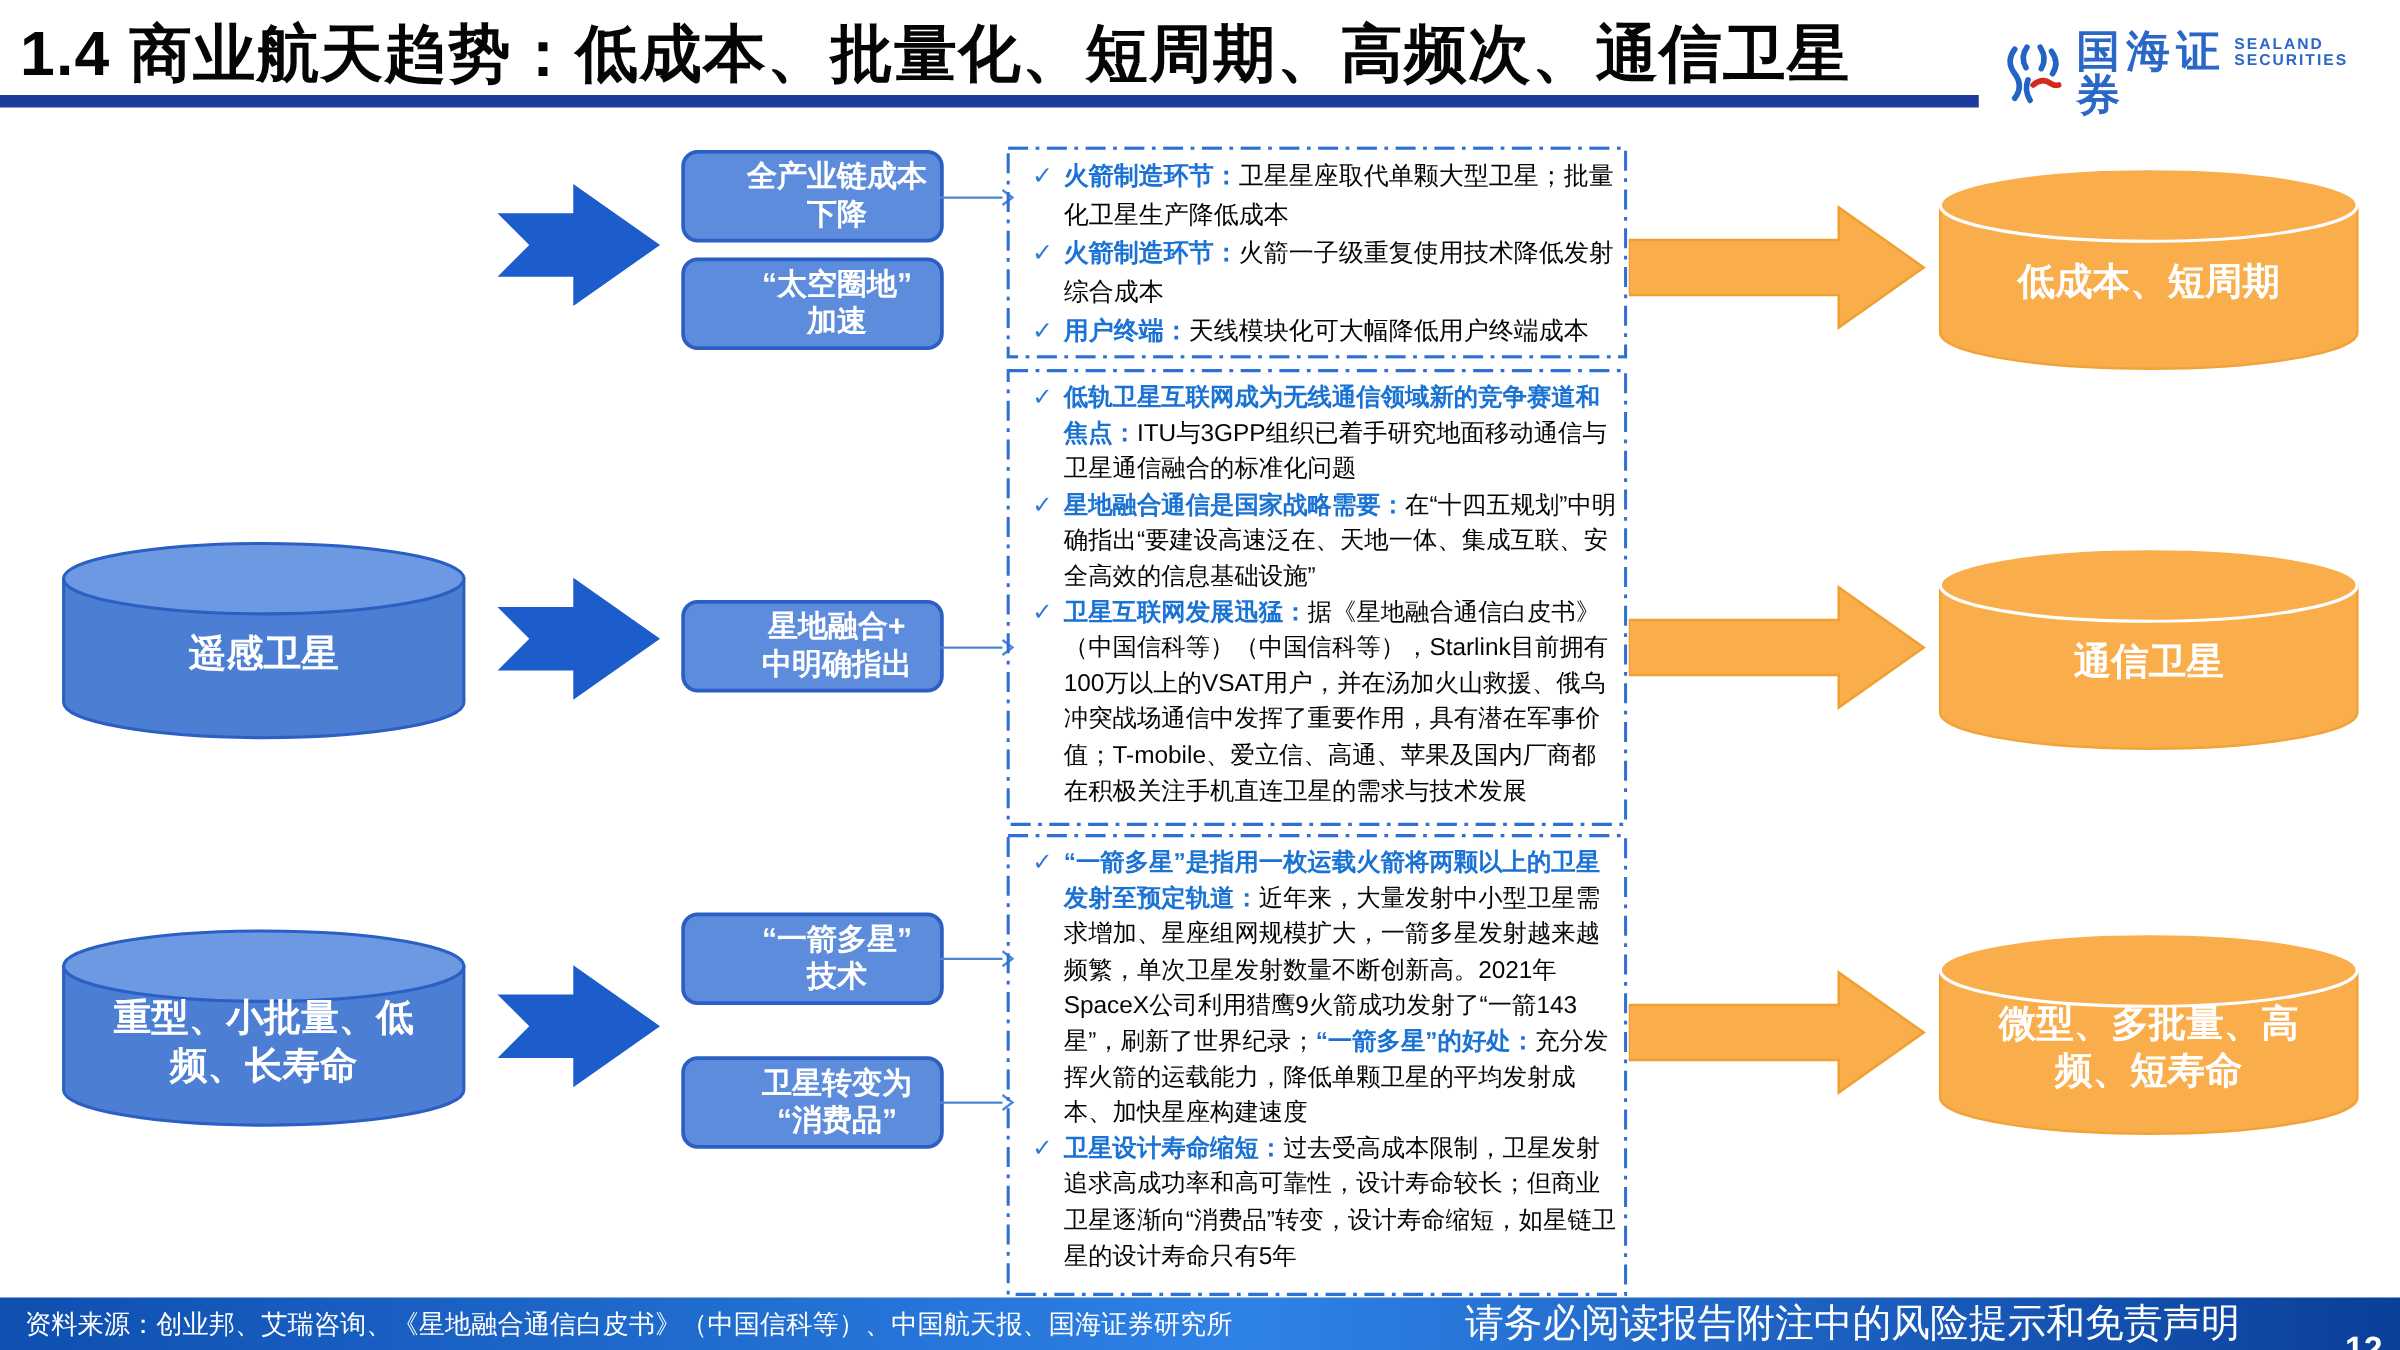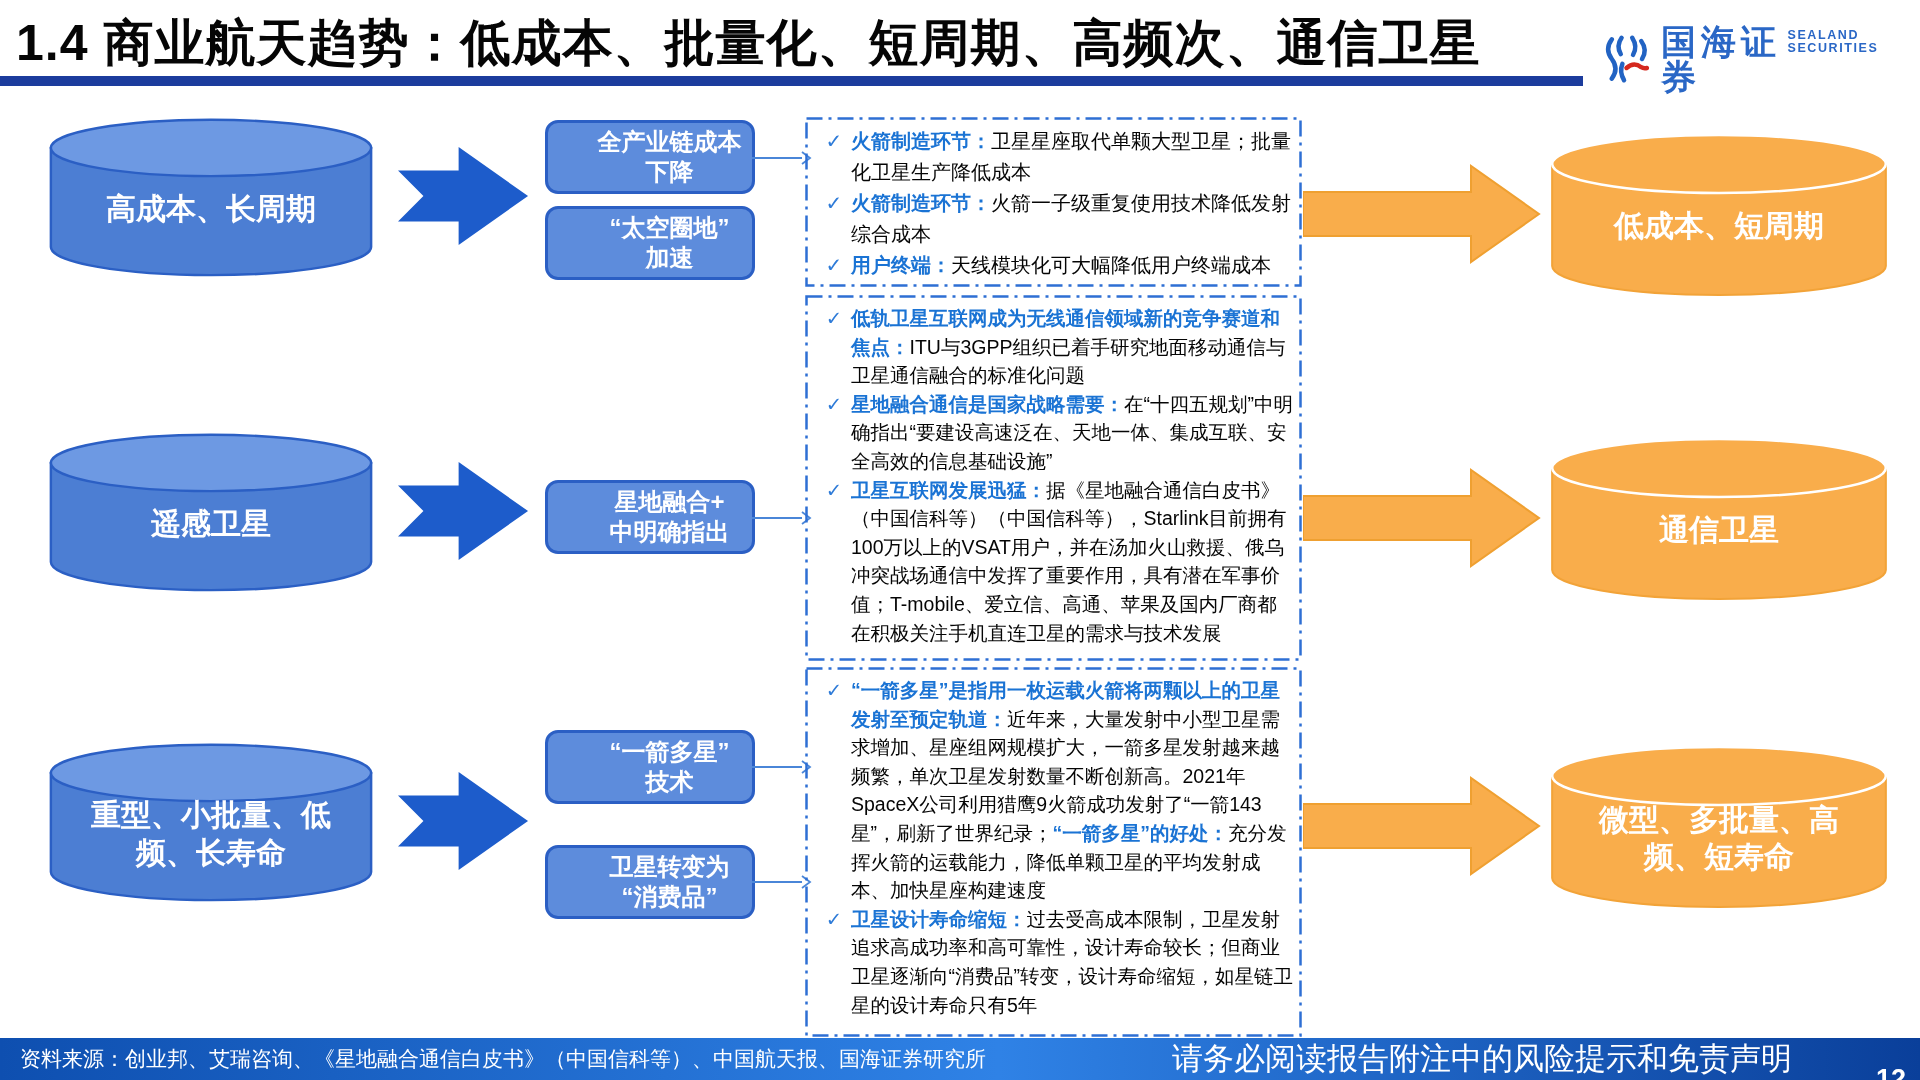--- a/index.html
+++ b/index.html
@@ -77,27 +77,20 @@
         <path d="M48 8 q8 11 1 22"></path>
       </g>
       <path d="M30 41 q9 -8 18 -1 q3 2 7 1" fill="none" stroke="#d5281e" stroke-width="5.5" stroke-linecap="round"></path>
     </svg>
     <div class="logo-text">
       <span class="logo-name">国海证券</span>
       <span class="logo-sub">SEALAND SECURITIES</span>
     </div>
   </div>
 
-  <div class="cyl" style="left:44px;top:113px;width:334px;height:167px">
-    <svg viewBox="0 0 340 172" preserveAspectRatio="none">
-      <path class="blue-body" d="M7 36 V138 a163 29 0 0 0 326 0 V36 z"></path>
-      <ellipse class="blue-top" cx="170" cy="36" rx="163" ry="29"></ellipse>
-    </svg>
-    <div class="cyl-label preline">高成本、长周期</div>
-  </div>
 
   <div class="blockarrow" style="left:398px;top:144px;width:132px;height:104px">
     <svg viewBox="0 0 135 104">
         <polygon points="0,26 62,26 62,2 133,52 62,102 62,78 0,78 26,52" fill="#1d5ccb"></polygon>
       </svg>
   </div>
 
   <div class="driver preline" style="left:545px;top:120px">全产业链成本
 下降</div>
   <div class="driver preline" style="left:545px;top:206px">“太空圈地”

